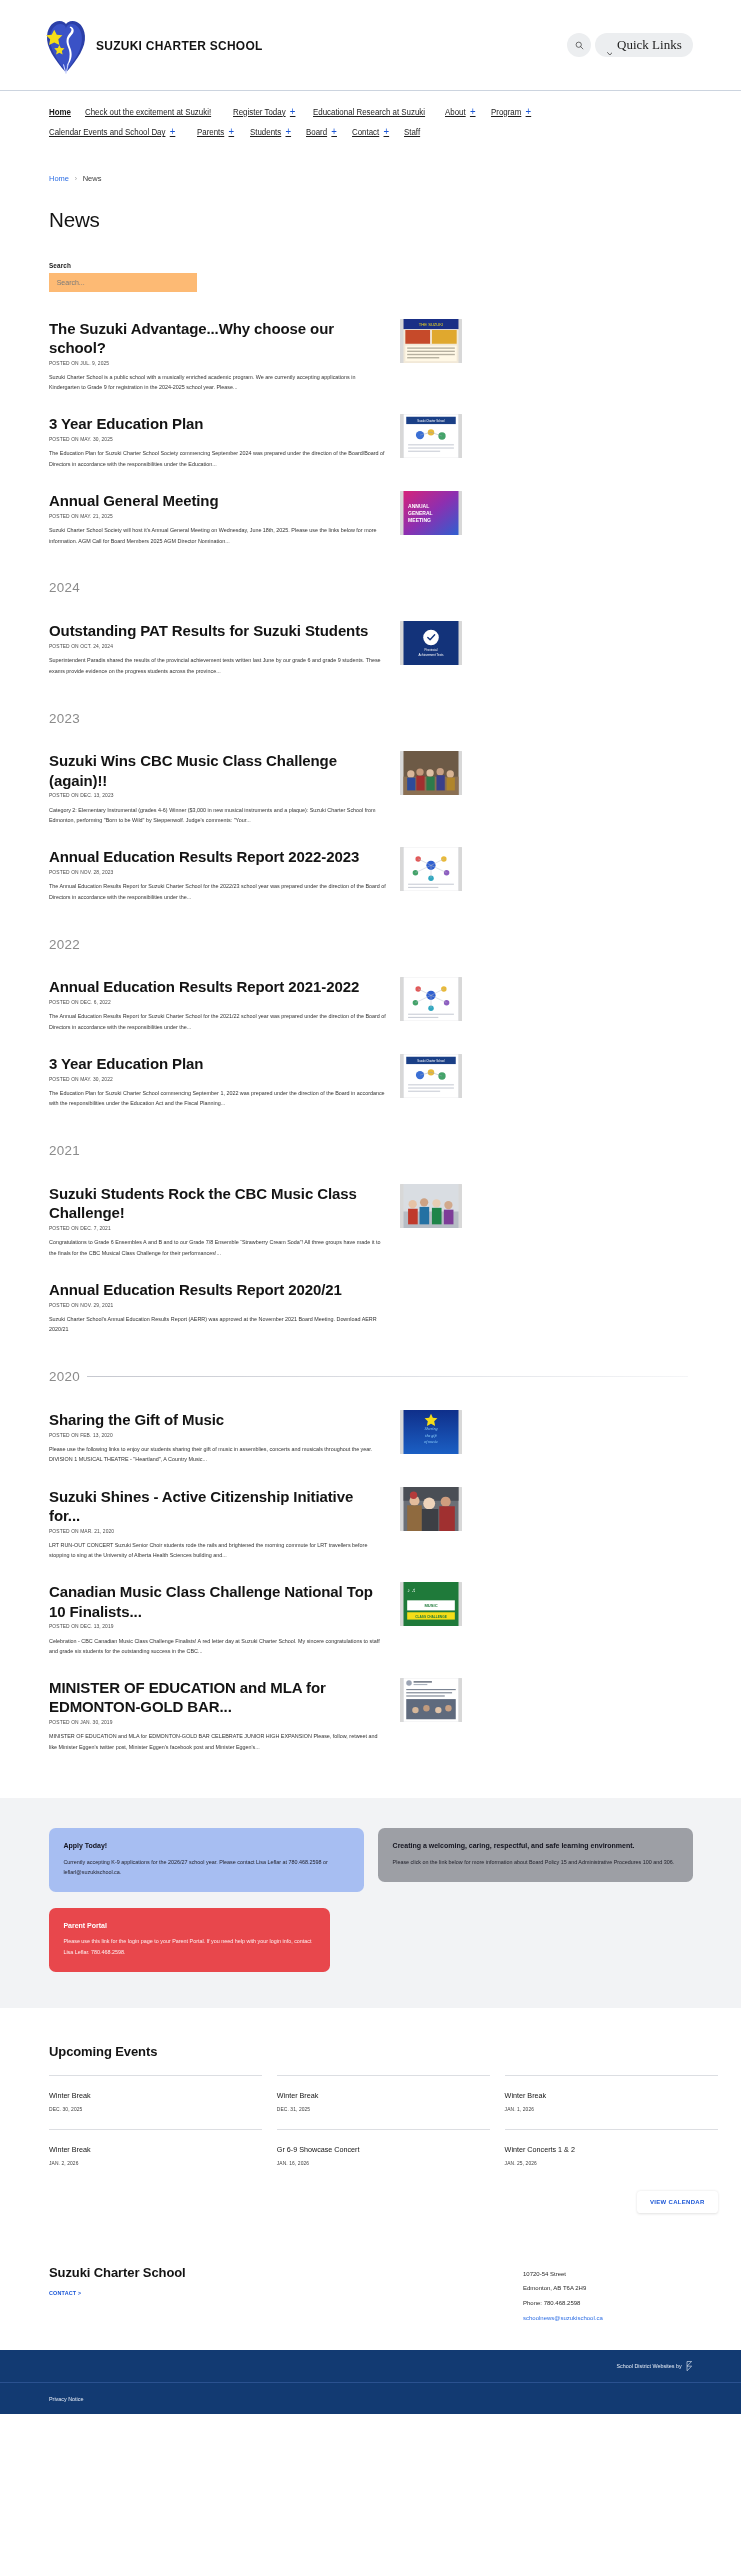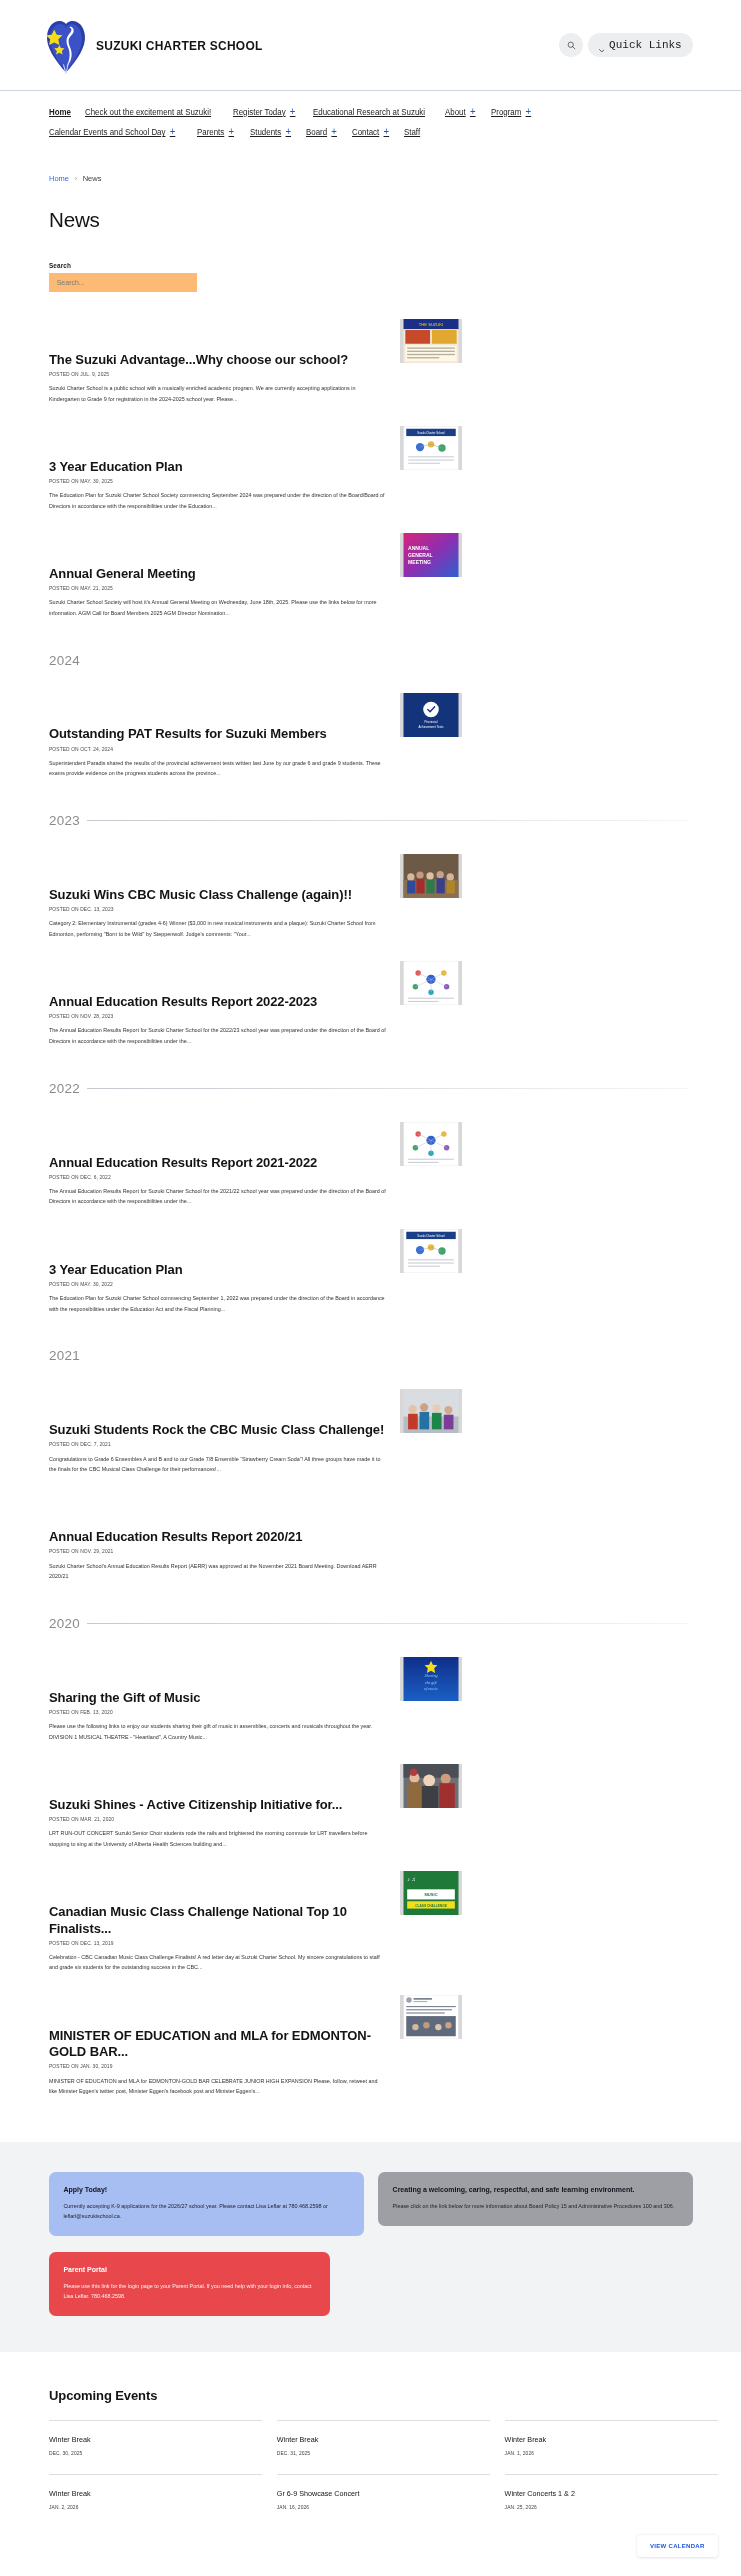--- a/index.html
+++ b/index.html
@@ -43,22 +43,22 @@
   .icon-round-btn {
     width: 24px; height: 24px; border-radius: 12.4px;
     background: #eceef0; border: none;
     display: flex; align-items: center; justify-content: center;
     cursor: pointer;
   }
   .quick-links-btn {
     height: 24px; border-radius: 12.4px; background: #eceef0;
     border: none; display: flex; align-items: center; gap: 4.6px;
     padding: 0 11.3px; cursor: pointer;
-    font-size: 11px; color: #1d1d1d;
-    font-family: Liberation Mono, monospace;
+    font-size: 13px; color: #1d1d1d;
+    font-family: Liberation Serif, serif;
   }
   .chev-d { width: 5.7px; height: 3.6px; display: block; }
 
   .header-rule { height: 1px; background: #ccd4df; width: 100%; }
 
   
   .main-nav {
     padding: 15.5px 44px 13.4px 49px;
     display: flex;
     flex-wrap: wrap;
@@ -123,22 +123,22 @@
 
   .news-item {
     display: flex;
     gap: 14.4px;
     padding: 10.3px 0 11.3px 0;
     min-height: 45px;
     align-items: flex-start;
   }
   .news-body { flex: 1 1 auto; max-width: 337px; }
   .news-title {
-    font-size: 13px; font-weight: 700; color: #141414;
-    line-height: 1.28; letter-spacing: -0.1px; cursor: pointer; margin-top: 33px;
+    font-size: 15px; font-weight: 700; color: #141414;
+    line-height: 1.28; letter-spacing: -0.1px; cursor: pointer;
   }
   .news-date {
     font-size: 4.9px; color: #4a4a4a; letter-spacing: 0.1px;
     margin-top: 3.6px; text-transform: uppercase;
   }
   .news-excerpt {
     font-size: 5.4px; color: #333; line-height: 1.95;
     margin-top: 6.2px;
   }
   .news-thumb {
@@ -400,21 +400,21 @@
             <text x="10" y="68" font-size="11" font-weight="bold" fill="#ffffff" font-family="Liberation Sans">MEETING</text>
           </svg>
         </div>
       </article>
       <div class="year-heading">
         <span class="yr">2024</span>
         <span class="line"></span>
       </div>
       <article class="news-item">
         <div class="news-body">
-          <h3 class="news-title">Outstanding PAT Results for Suzuki Members</h3>
+          <h3 class="news-title">Outstanding PAT Results for Suzuki Students</h3>
           <div class="news-date">POSTED ON OCT. 24, 2024</div>
           <p class="news-excerpt">Superintendent Paradis shared the results of the provincial achievement tests written last June by our grade 6 and grade 9 students. These exams provide evidence on the progress students across the province...</p>
         </div>
         <div class="news-thumb">
           <svg viewBox="0 0 120 96" xmlns="http://www.w3.org/2000/svg">
             <rect width="120" height="96" fill="#13337a"></rect>
             <circle cx="60" cy="36" r="17" fill="#ffffff"></circle>
             <path d="M53 36 l5 5 10 -11" stroke="#13337a" stroke-width="3" fill="none" stroke-linecap="round" stroke-linejoin="round"></path>
             <text x="60" y="66" font-size="6.5" fill="#ffffff" text-anchor="middle" font-family="Liberation Sans">Provincial</text>
             <text x="60" y="76" font-size="6.5" fill="#ffffff" text-anchor="middle" font-family="Liberation Sans">Achievement Tests</text>

